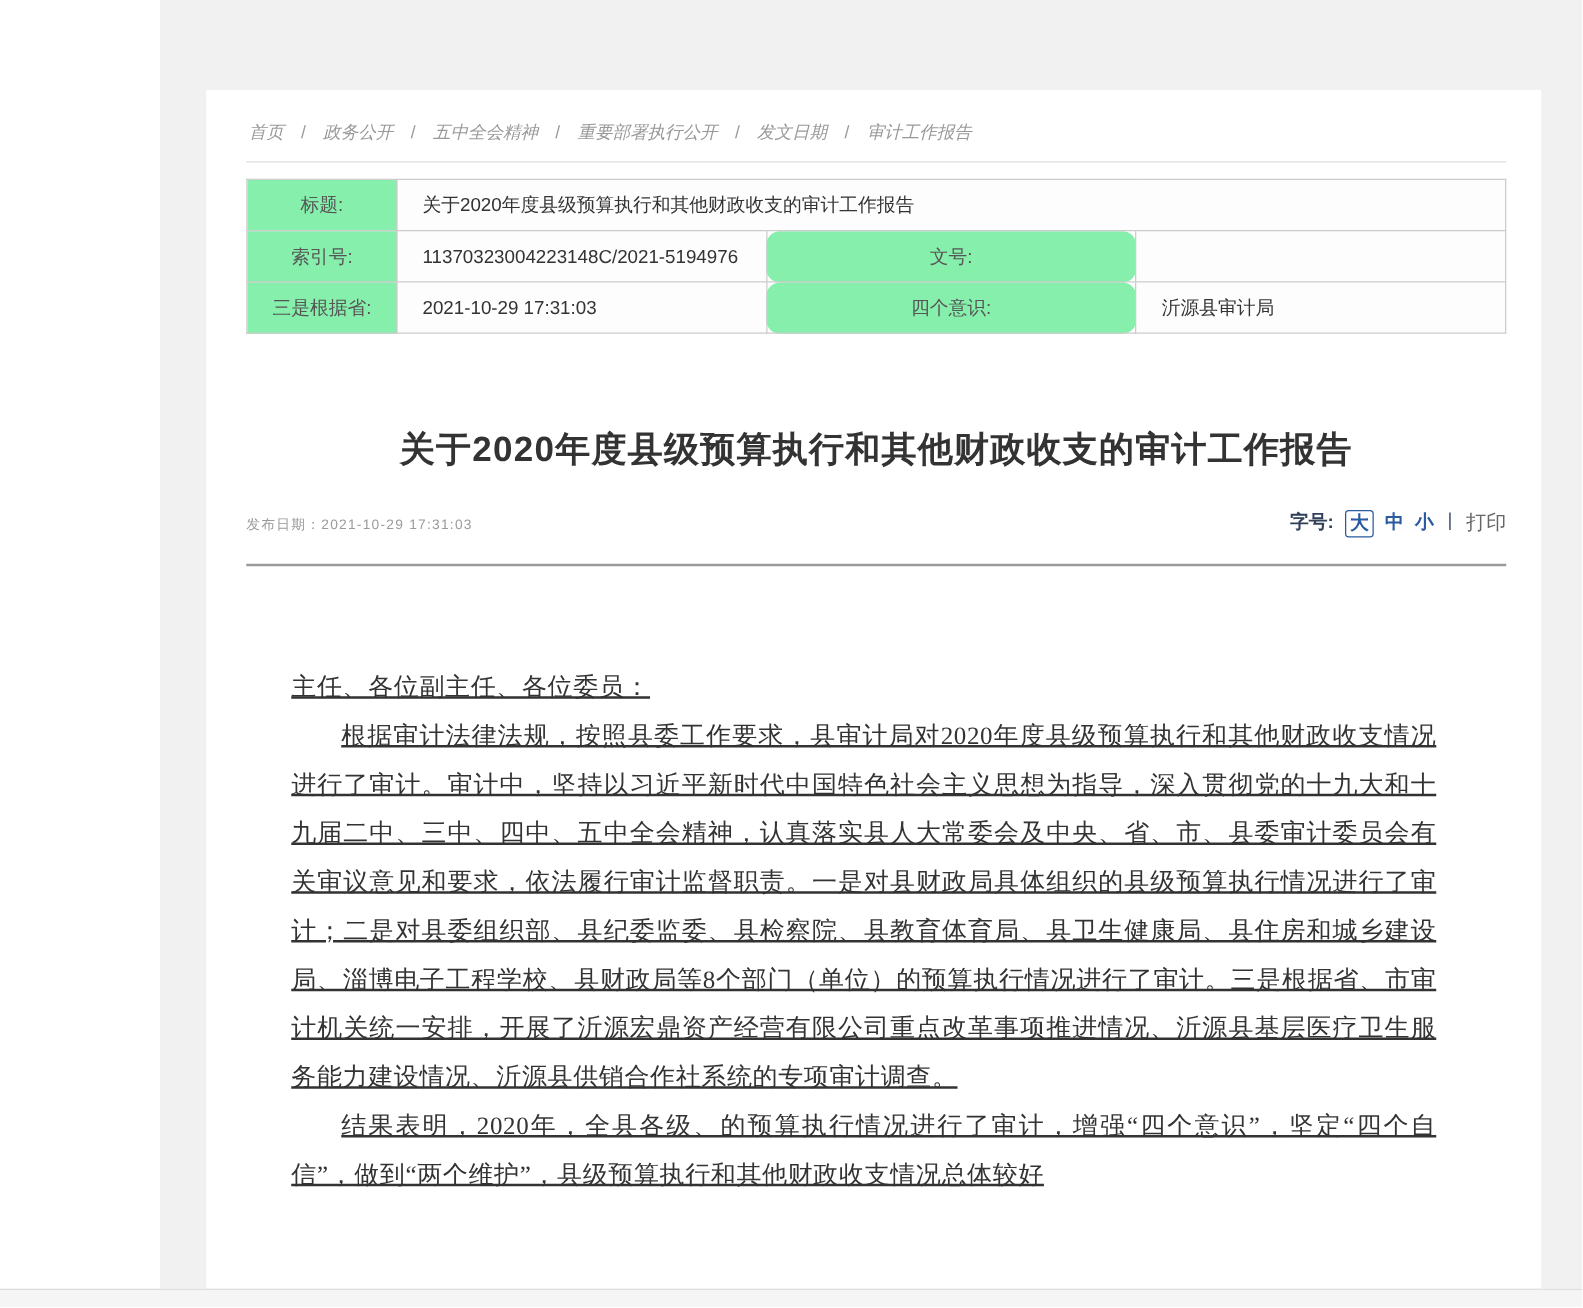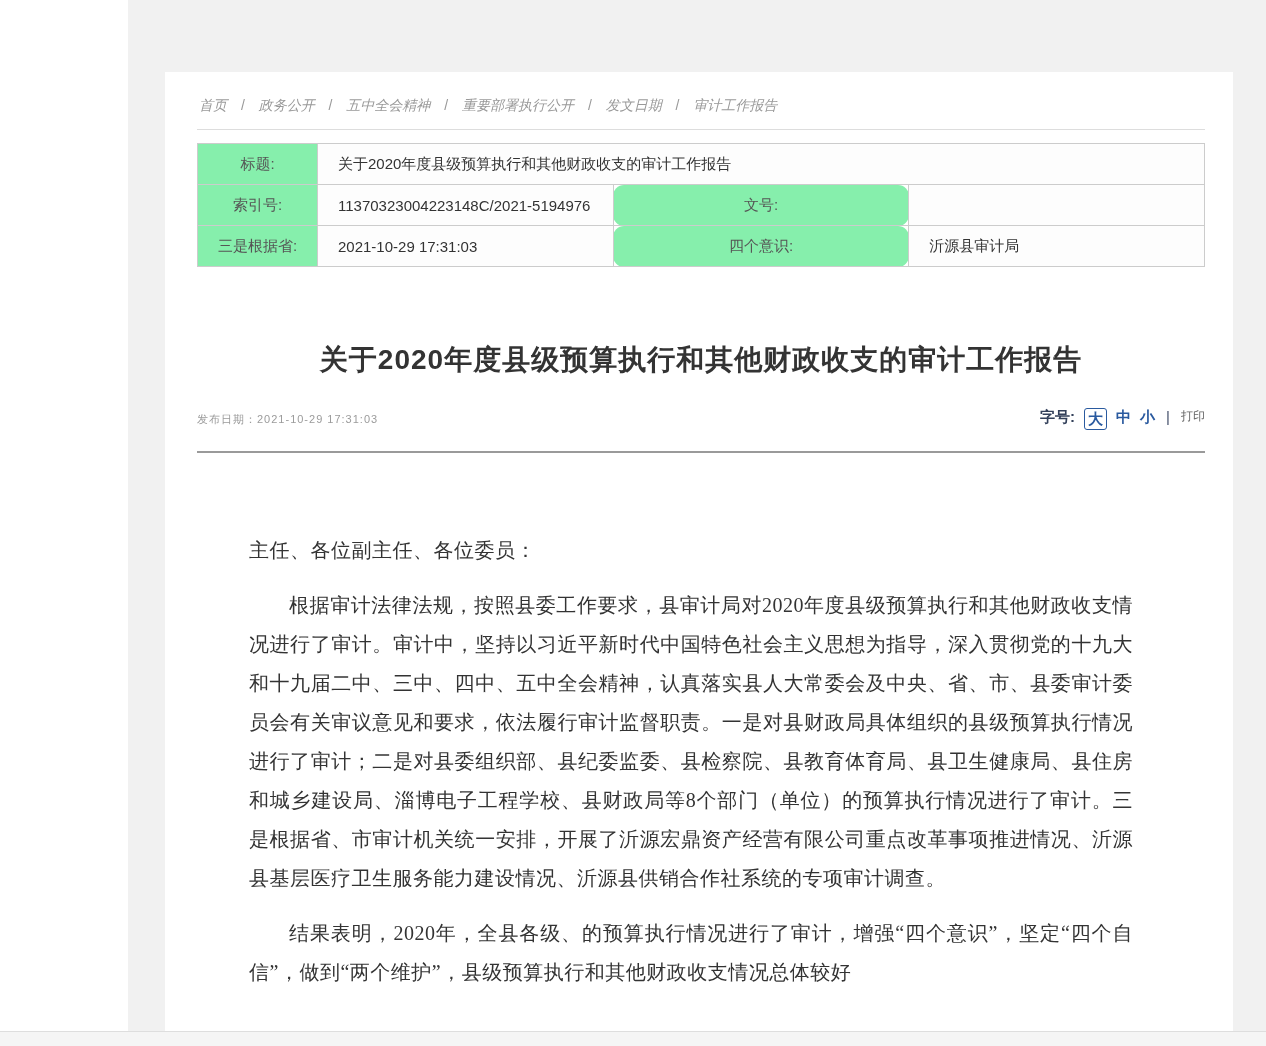--- a/index.html
+++ b/index.html
@@ -30,27 +30,27 @@
   
   .article-title { margin-top: 74px; text-align: center; font-size: 28px; font-weight: bold; color: #333;
                    font-family: "Liberation Sans", "DejaVu Sans", sans-serif; letter-spacing: 1px; }
   .meta-row { display: flex; justify-content: space-between; align-items: center; margin-top: 29px; padding-bottom: 10px; }
   .pub-date { font-size: 11px; color: #9b9b9b; letter-spacing: 1px; }
   .font-controls { font-size: 15px; color: #333; display: flex; align-items: flex-start; gap: 9px; }
   .fs-label { color: #33405a; font-weight: bold; }
   .fs-btn { color: #2a5a9f; font-weight: bold; cursor: pointer; }
   .fs-btn.boxed { border: 1px solid #2a5a9f; border-radius: 3px; padding: 0 3px; line-height: 20px; display: inline-block; }
   .pipe { color: #44506b; margin: 0 2px; }
-  .print-btn { color: #666; font-size: 12px; cursor: pointer; }
+  .print-btn { color: #666; font-size: 16px; cursor: pointer; }
 
   .rule { border: none; border-top: 2px solid #9a9a9a; margin: 11px 0 0 0; }
 
   .article-body { margin: 78px 56px 0 36px; font-family: "Liberation Serif", "DejaVu Serif", serif;
                   font-size: 20px; color: #333; line-height: 1.95; text-align: justify; letter-spacing: 0.5px; }
-  .article-body p { margin: 16px; }
+  .article-body p { margin: 0; text-decoration: underline; }
   .article-body p.indent { text-indent: 2em; }
 
   .footer-band { position: absolute; left: 0; bottom: 0; width: 1266px; height: 15px; background: #f5f5f5; border-top: 1px solid #dedede; }
 </style>
 </head>
 <body>
 
 <div class="page">
   <div class="gray-panel">
     <div class="card">

